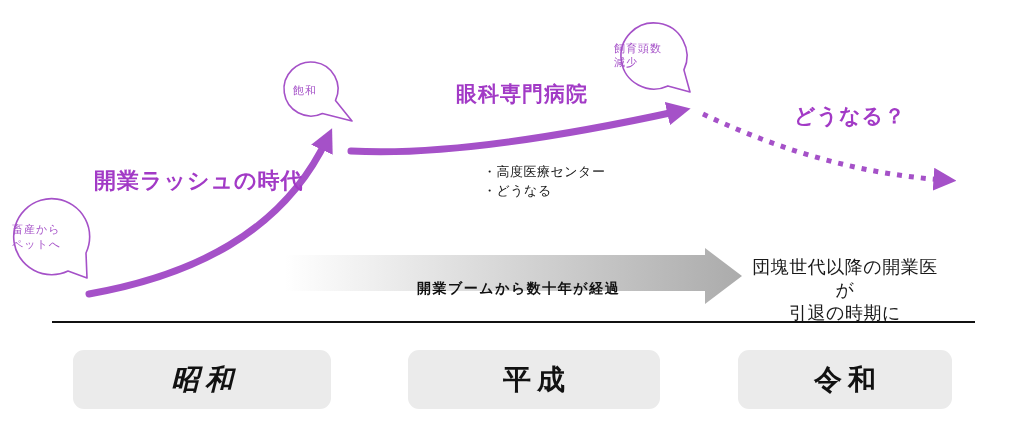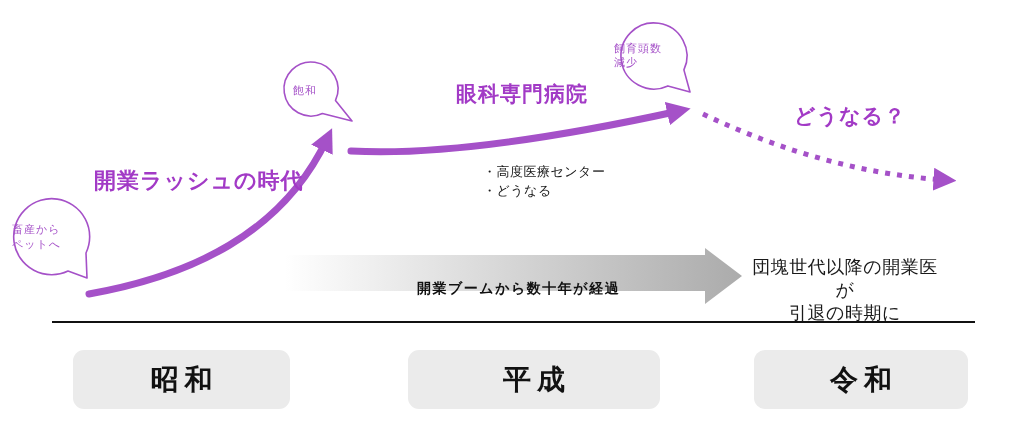--- a/index.html
+++ b/index.html
@@ -72,23 +72,23 @@
     top:350px;height:59px;
     background:var(--box-bg);
     border-radius:11px;
     display:flex;align-items:center;justify-content:center;
     color:#111;
     font-size:28px;
     font-weight:bold;
     letter-spacing:6px;
     text-indent:6px;
   }
-  .era-box.showa{left:73px;width:217px;}
+  .era-box.showa{left:73px;width:258px;font-style:italic;}
   .era-box.heisei{left:408px;width:252px;}
-  .era-box.reiwa{left:738px;width:214px;margin-left:16px;}
+  .era-box.reiwa{left:738px;width:214px;}
 </style>
 </head>
 <body>
 
 <div class="canvas">
 
   <svg class="svg-layer" width="1024" height="443" viewBox="0 0 1024 443">
     <defs>
       <marker id="ah-solid" viewBox="0 0 10 10" refX="5" refY="5" markerWidth="3.4" markerHeight="3.4" orient="auto">
         <path d="M0 0 L10 5 L0 10 Z" style="fill:var(--accent)"></path>

